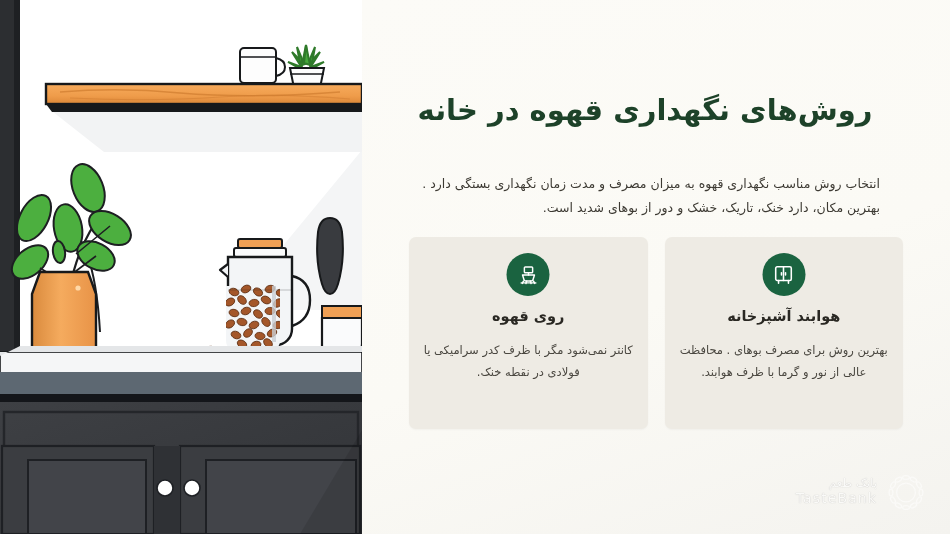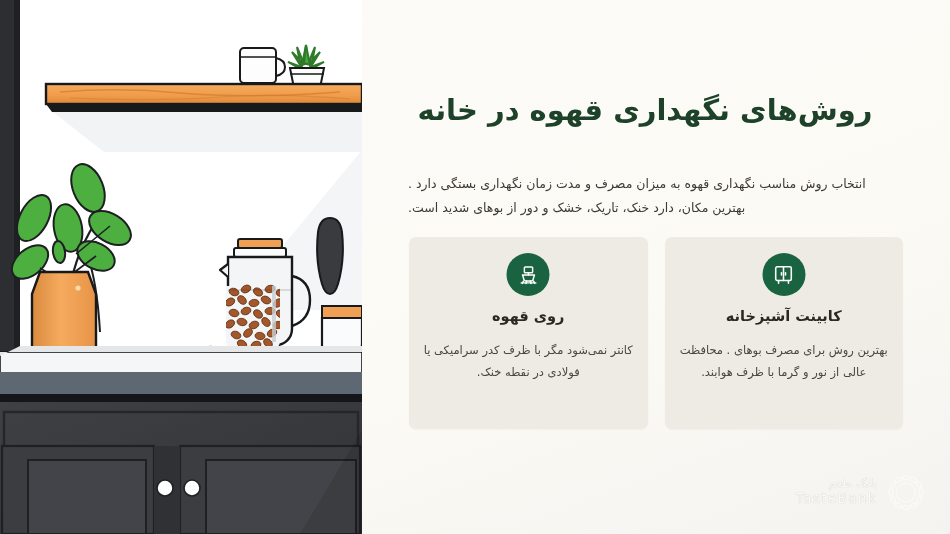--- a/index.html
+++ b/index.html
@@ -23,21 +23,21 @@
   #title{
     position:absolute;right:70px;top:92px;width:470px;
     text-align:center;
     color:#1d4229;
     font-size:29px;font-weight:bold;line-height:1.3;
     direction:rtl;letter-spacing:0px;
   }
 
   #subtitle{
     position:absolute;right:70px;top:172px;width:472px;
-    text-align:left;direction:rtl;
+    text-align:right;direction:rtl;
     color:#3d3a33;
     font-size:12.5px;line-height:1.95;
   }
   #subtitle .l2{display:block;}
 
   
   #cards{
     position:absolute;left:47px;top:237px;
     width:494px;height:192px;
     display:flex;flex-direction:row-reverse;gap:17px;
@@ -268,21 +268,21 @@
         <div class="card-icon">
           <svg width="22" height="22" viewBox="0 0 24 24" fill="none" stroke="#ffffff" stroke-width="1.7" stroke-linecap="round" stroke-linejoin="round">
             <rect x="3.5" y="3" width="17" height="15" rx="1.6"></rect>
             <line x1="12" y1="3" x2="12" y2="18"></line>
             <line x1="9.8" y1="9.5" x2="9.8" y2="12"></line>
             <line x1="14.2" y1="9.5" x2="14.2" y2="12"></line>
             <line x1="6.6" y1="18" x2="6.6" y2="21"></line>
             <line x1="17.4" y1="18" x2="17.4" y2="21"></line>
           </svg>
         </div>
-        <div class="card-title">کابینت آشپزخانه</div>
+        <div class="card-title">هوابند آشپزخانه</div>
         <div class="card-text">بهترین روش برای مصرف بوهای . محافظت عالی از نور و گرما با ظرف هوابند.</div>
       </div>
 
       <div class="card">
         <div class="card-icon">
           <svg width="22" height="22" viewBox="0 0 24 24" fill="none" stroke="#ffffff" stroke-width="1.6" stroke-linecap="round" stroke-linejoin="round">
             <rect x="7.5" y="3.2" width="9" height="6.4" rx="1"></rect>
             <line x1="12" y1="9.6" x2="12" y2="12"></line>
             <path d="M5.5 12 h13 l-1.6 5.2 a2 2 0 0 1 -1.9 1.4 h-6 a2 2 0 0 1 -1.9 -1.4 z"></path>
             <line x1="4" y1="20.6" x2="20" y2="20.6"></line>

